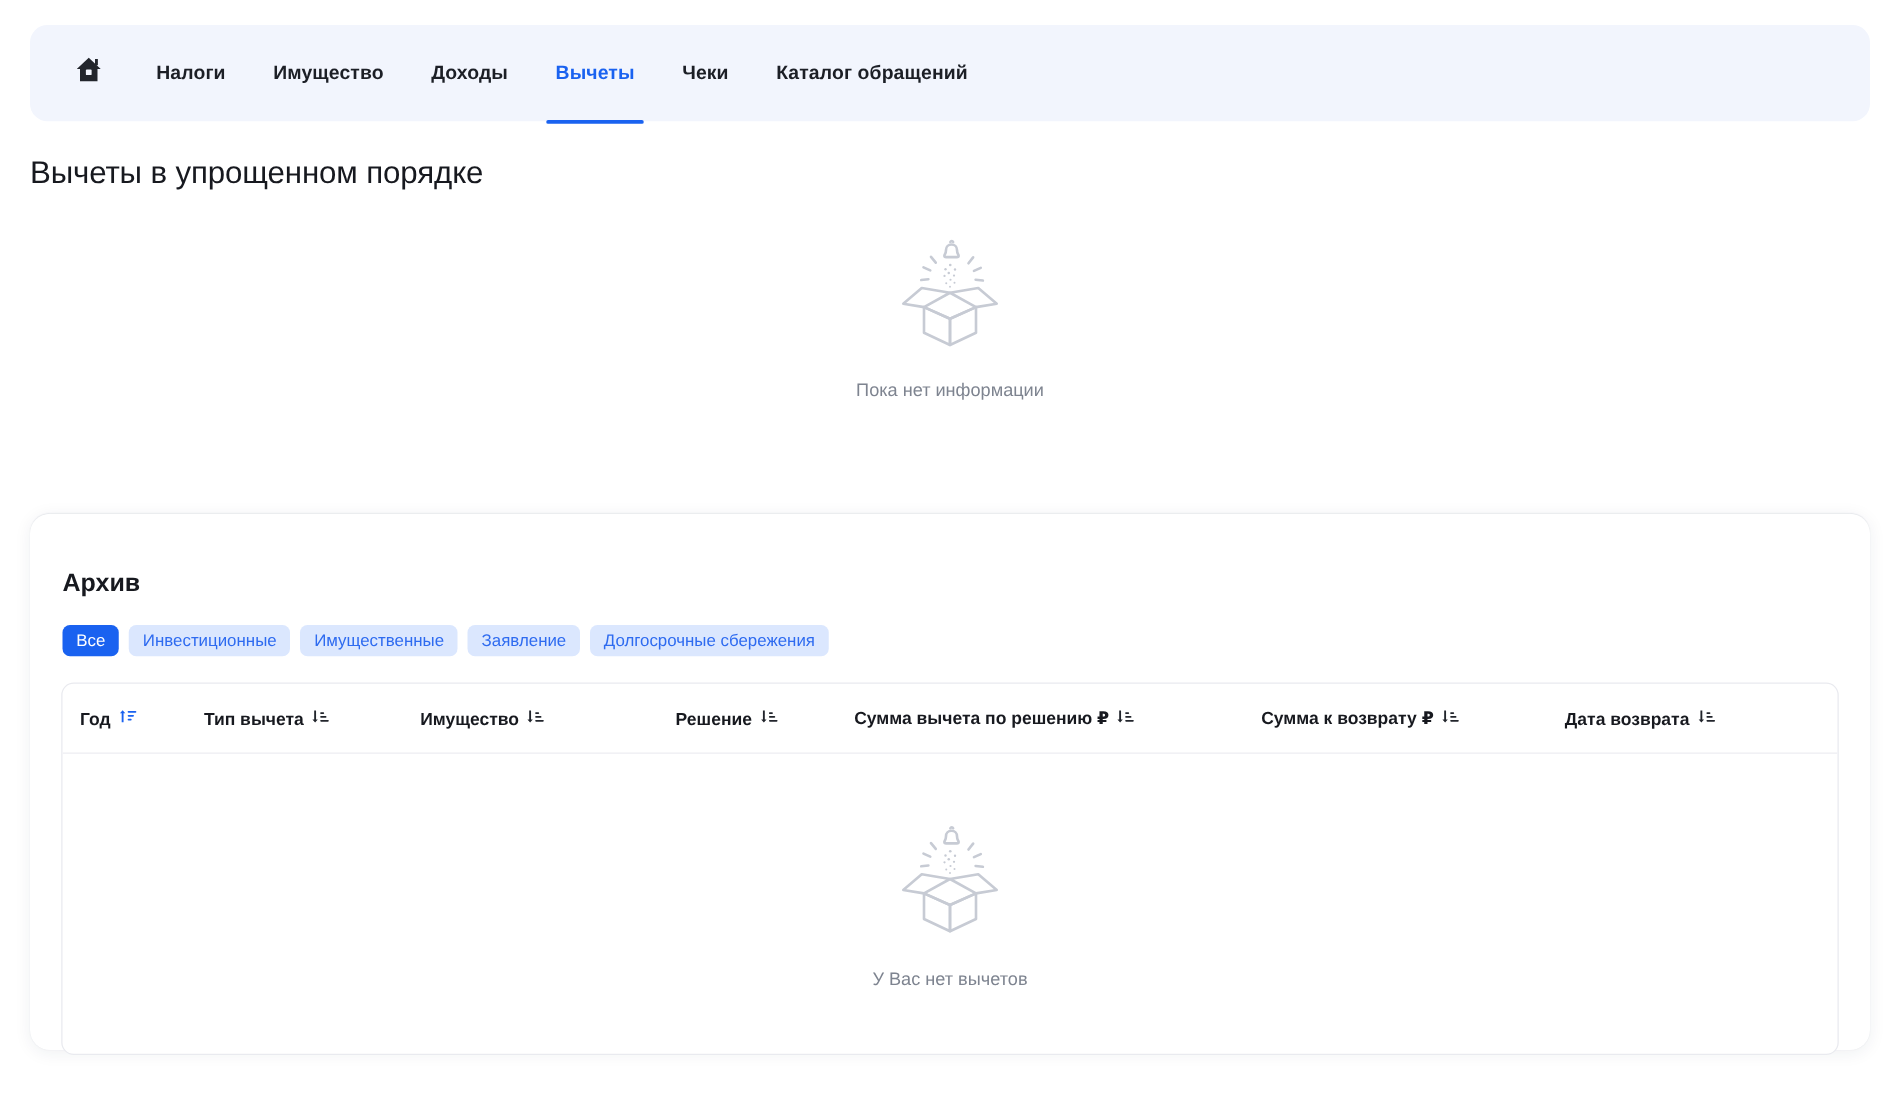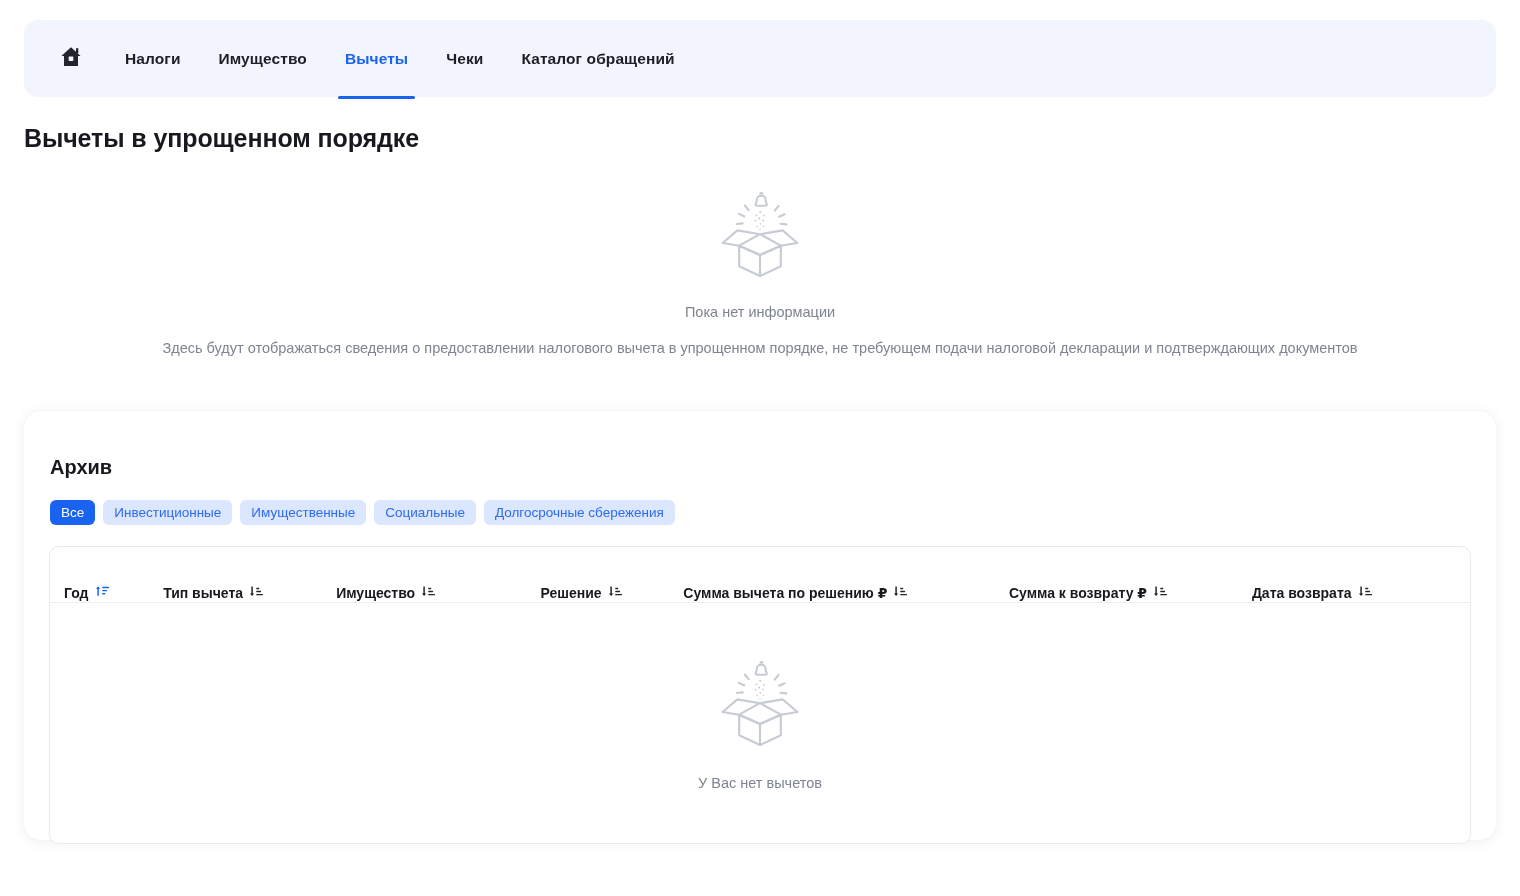--- a/index.html
+++ b/index.html
@@ -81,21 +81,21 @@
     border-radius: 2px;
     background: #1a62f0;
   }
 
   
   .page-title {
     position: absolute;
     left: 24px;
     top: 124px;
     font-size: 25px;
-    font-weight: 700;
+    font-weight: 400;
     letter-spacing: -0.1px;
     color: #17191f;
   }
 
   
   .top-empty {
     position: absolute;
     left: 0;
     top: 186px;
     width: 1520px;
@@ -171,21 +171,21 @@
     width: 1422px;
     height: 298px;
     border: 1px solid #e9eaef;
     border-radius: 10px;
     background: #ffffff;
     overflow: hidden;
   }
 
   .thead {
     display: flex;
-    align-items: flex-end;
+    align-items: center;
     height: 56px;
     border-bottom: 1px solid #ededf2;
     padding: 0 14px;
   }
 
   .th {
     display: flex;
     align-items: center;
     gap: 6px;
     font-size: 14px;
@@ -233,20 +233,23 @@
         </svg>
       </span>
     </div>
 
     <div class="nav-items">
       <div class="nav-item">
         <span>Налоги</span>
       </div>
       <div class="nav-item">
         <span>Имущество</span>
+      </div>
+      <div class="nav-item">
+        <span>Доходы</span>
       </div>
       <div class="nav-item active">
         <span>Вычеты</span>
       </div>
       <div class="nav-item">
         <span>Чеки</span>
       </div>
       <div class="nav-item">
         <span>Каталог обращений</span>
       </div>
@@ -287,39 +290,38 @@
           <circle cx="47.6" cy="34.8" r="0.9"></circle>
           <circle cx="52.4" cy="37.8" r="0.85"></circle>
           <circle cx="49.0" cy="40.6" r="0.8"></circle>
           <circle cx="55.6" cy="40.2" r="0.8"></circle>
           <circle cx="52.0" cy="43.4" r="0.75"></circle>
         </g>
       </svg>
     </span>
 
     <div class="empty-title">Пока нет информации</div>
-    <div class="empty-sub">Здесь будут отображаться сведения о предоставлении налогового вычета в упрощенном порядке, не требующем подачи налоговой декларации и подтверждающих документов</div>
   </div>
 
   <section class="archive-card">
 
     <div class="archive-title">Архив</div>
 
     <div class="chips">
       <div class="chip active">
         <span>Все</span>
       </div>
       <div class="chip">
         <span>Инвестиционные</span>
       </div>
       <div class="chip">
         <span>Имущественные</span>
       </div>
       <div class="chip">
-        <span>Социальные</span>
+        <span>Заявление</span>
       </div>
       <div class="chip">
         <span>Долгосрочные сбережения</span>
       </div>
     </div>
 
     <div class="table-box">
 
       <div class="thead">
 

